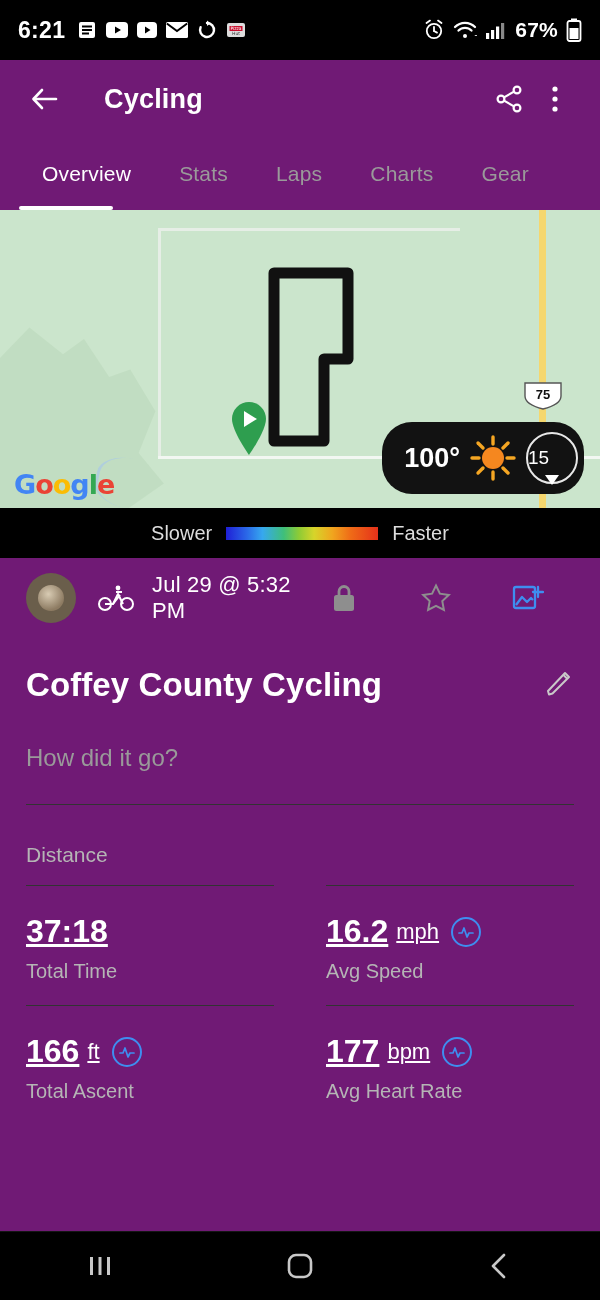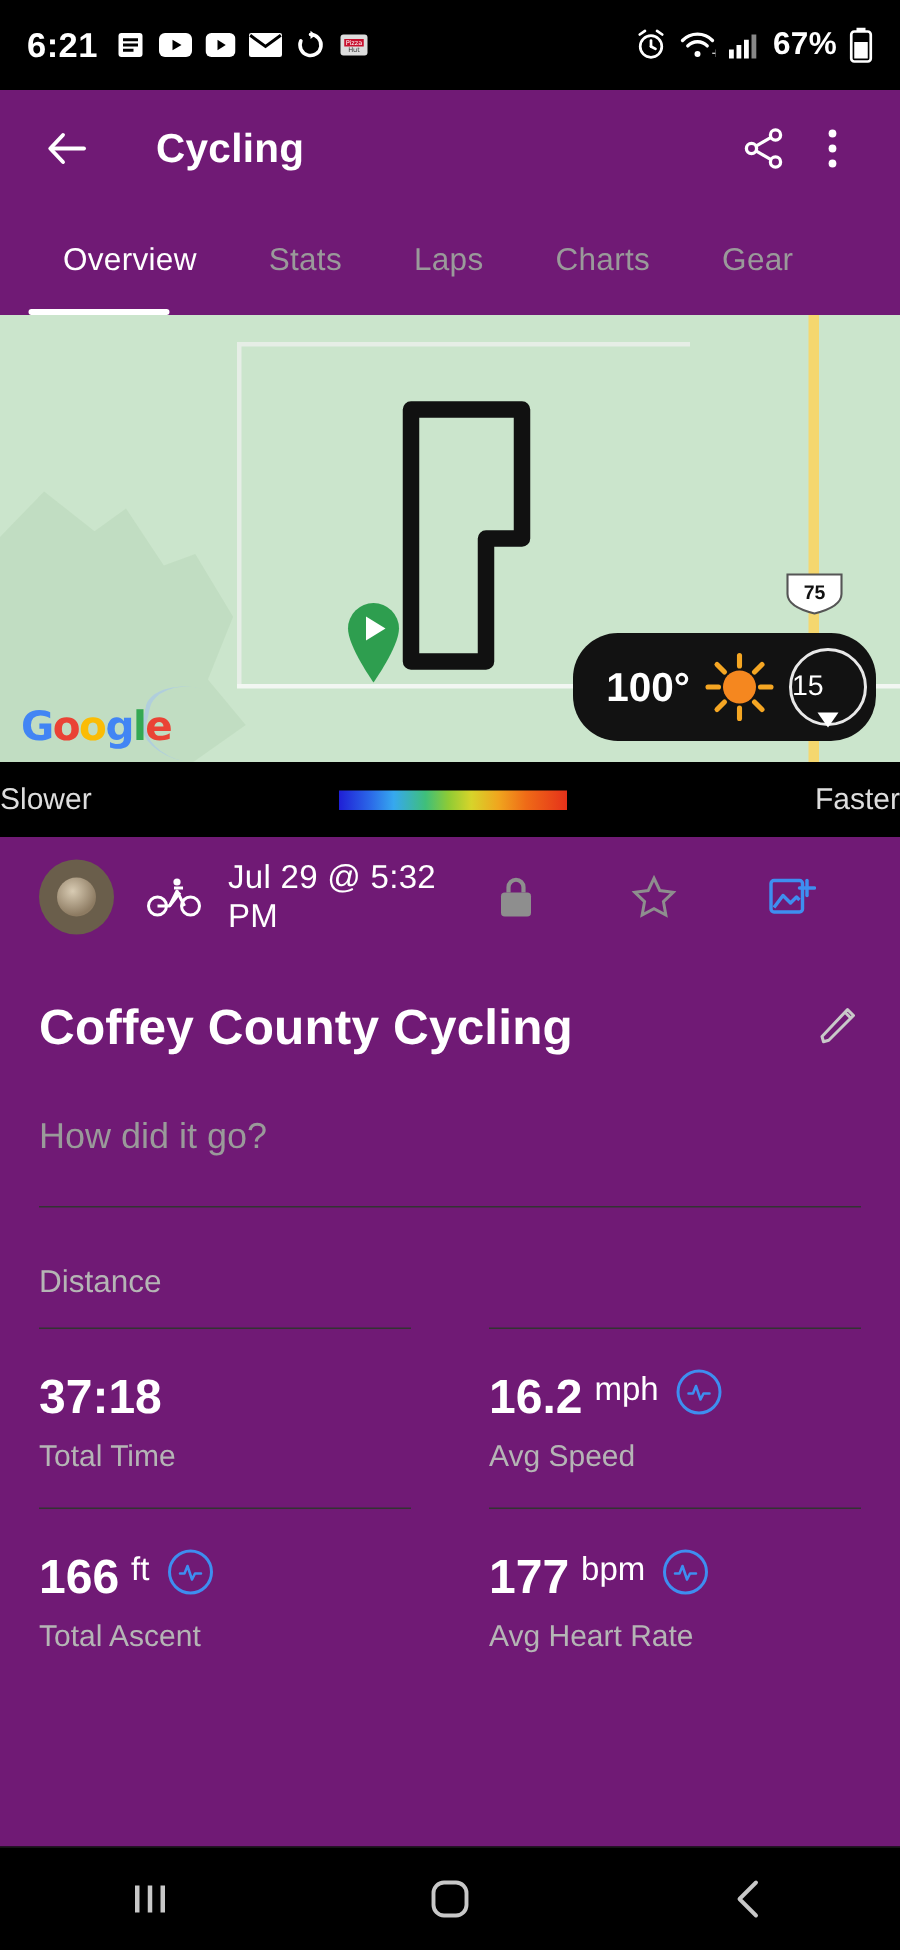--- a/index.html
+++ b/index.html
@@ -235,21 +235,21 @@
     border-left: 7px solid transparent;
     border-right: 7px solid transparent;
     border-top: 10px solid #ffffff;
   }
 
   
   .legend {
     height: 50px;
     display: flex;
     align-items: center;
-    justify-content: space-between;
+    justify-content: center;
     gap: 14px;
     background: #000;
   }
   .legend-label {
     font-size: 20px;
     color: #ddd;
   }
   .legend-bar {
     width: 152px;
     height: 13px;
@@ -377,21 +377,23 @@
   }
   .stat-cell.bordered-top::before {
     content: "";
     position: absolute;
     top: 0; left: 26px; right: 26px;
     height: 1px;
     background: #333;
   }
   .stat-value-row {
     display: flex;
+    align-items: center;
     gap: 8px;
+    text-decoration: underline;
   }
   .stat-value {
     font-size: 32px;
     font-weight: 700;
   }
   .stat-unit {
     font-size: 22px;
     font-weight: 400;
   }
   .stat-label {

